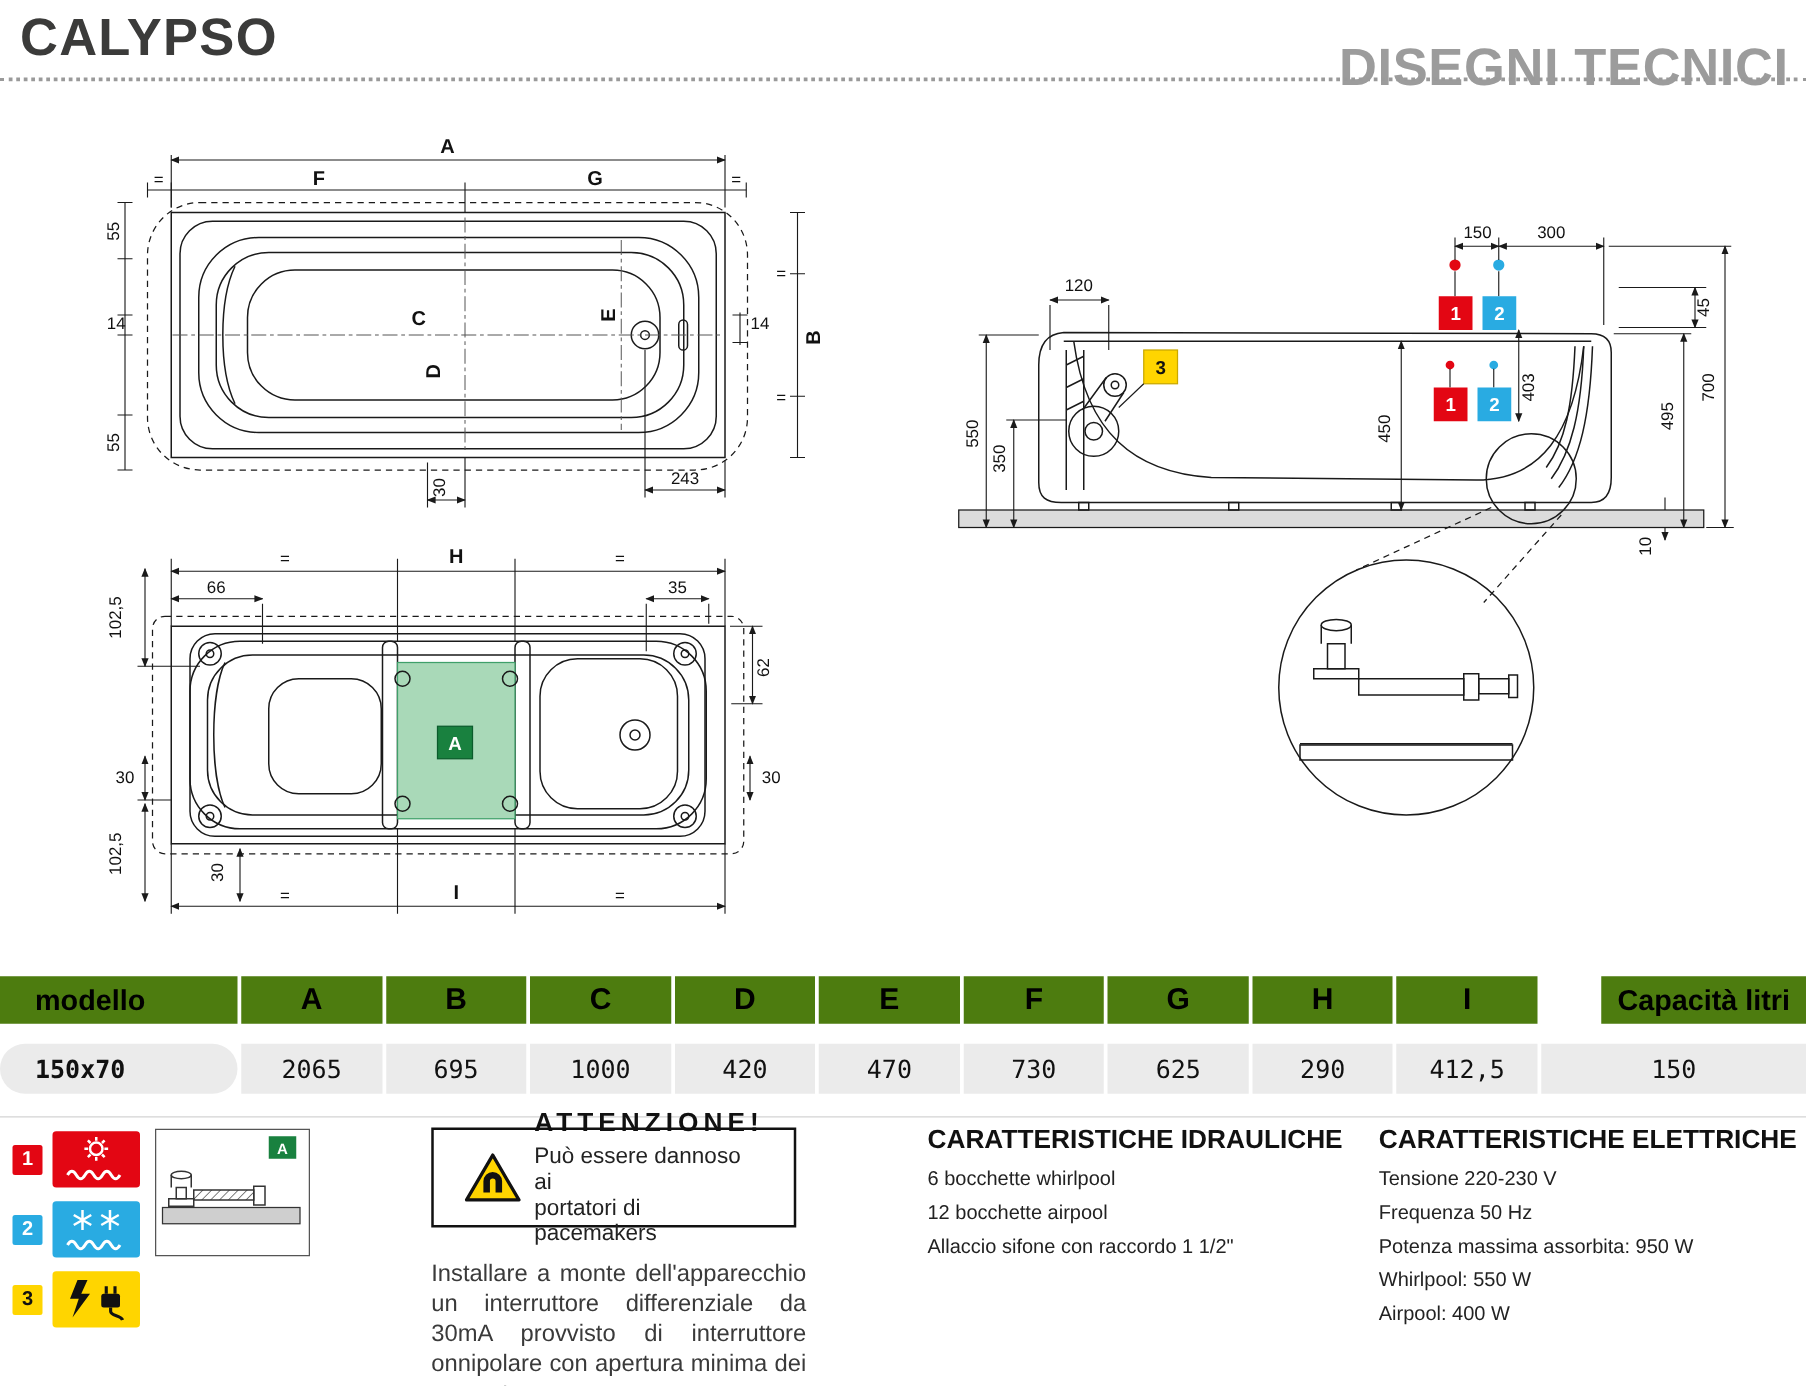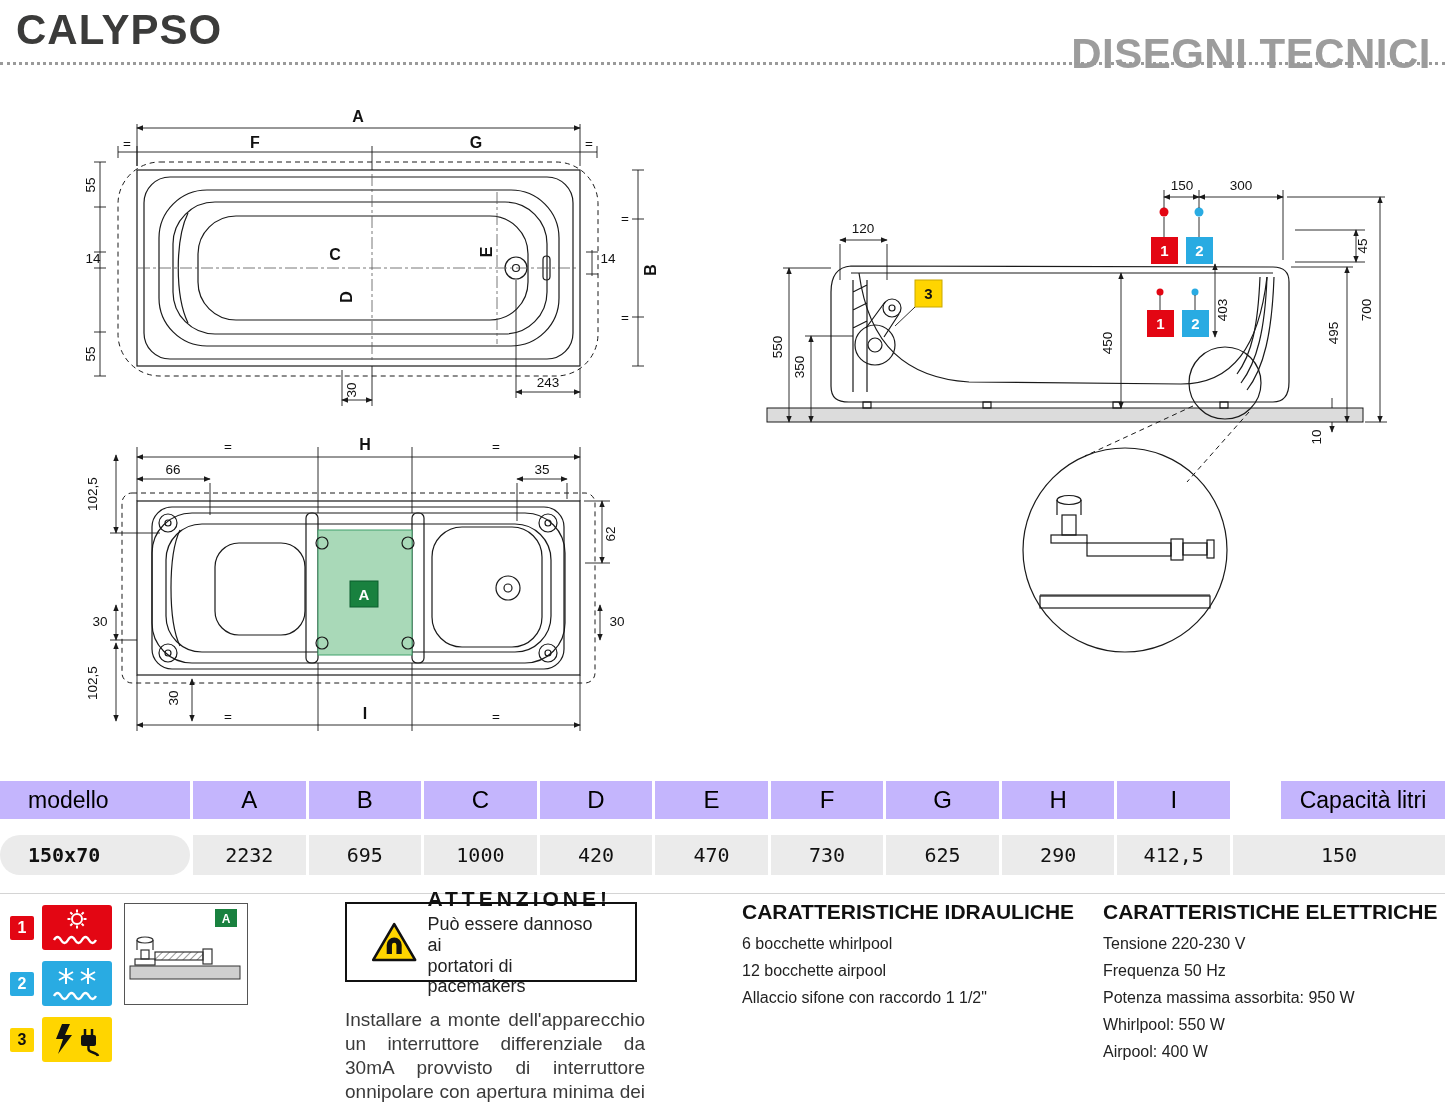--- a/index.html
+++ b/index.html
@@ -18,22 +18,22 @@
   .cl{stroke-dasharray:12 3 3 3;stroke-width:0.8 !important;stroke:#555 !important;}
   .dim path,.dim line{stroke:#1a1a1a;stroke-width:0.9;fill:none;}
   text.L{font:bold 16px "Liberation Sans",sans-serif;fill:#111;text-anchor:middle;}
   text.N{font:13.5px "Liberation Sans",sans-serif;fill:#111;text-anchor:middle;}
   text.W{font:bold 15px "Liberation Sans",sans-serif;fill:#fff;text-anchor:middle;}
   text.K{font:bold 15px "Liberation Sans",sans-serif;fill:#111;text-anchor:middle;}
 
   
   .dimtable{position:absolute;left:0;top:781px;width:1445px;display:grid;
             grid-template-columns:190px repeat(9,1fr) 212px;gap:16px 3px;}
-  .th{background:#c4b5fd;height:38px;display:flex;align-items:center;justify-content:center;
-      font-weight:normal;font-size:24px;color:#000;}
+  .th{background:#4d7c0f;height:38px;display:flex;align-items:center;justify-content:center;
+      font-weight:bold;font-size:24px;color:#000;}
   .th.first{justify-content:flex-start;padding-left:28px;font-size:23px;}
   .th.last{font-size:23px;margin-left:48px;}
   .td{background:#ebebeb;height:40px;display:flex;align-items:center;justify-content:center;
       font-family:"DejaVu Sans Mono",monospace;font-size:20px;color:#111;}
   .td.first{justify-content:flex-start;padding-left:28px;font-weight:bold;border-radius:20px;}
   .table-underline{position:absolute;left:0;top:893px;width:1445px;border-top:1px solid #d4d4d4;}
 
   
   .legend{position:absolute;left:10px;top:905px;display:flex;flex-direction:column;gap:11px;}
   .legend-row{display:flex;align-items:center;gap:8px;}
@@ -302,21 +302,21 @@
     <div class="th">C</div>
     <div class="th">D</div>
     <div class="th">E</div>
     <div class="th">F</div>
     <div class="th">G</div>
     <div class="th">H</div>
     <div class="th">I</div>
     <div class="th last">Capacità litri</div>
 
     <div class="td first">150x70</div>
-    <div class="td">2232</div>
+    <div class="td">2065</div>
     <div class="td">695</div>
     <div class="td">1000</div>
     <div class="td">420</div>
     <div class="td">470</div>
     <div class="td">730</div>
     <div class="td">625</div>
     <div class="td">290</div>
     <div class="td">412,5</div>
     <div class="td">150</div>
   </div>

